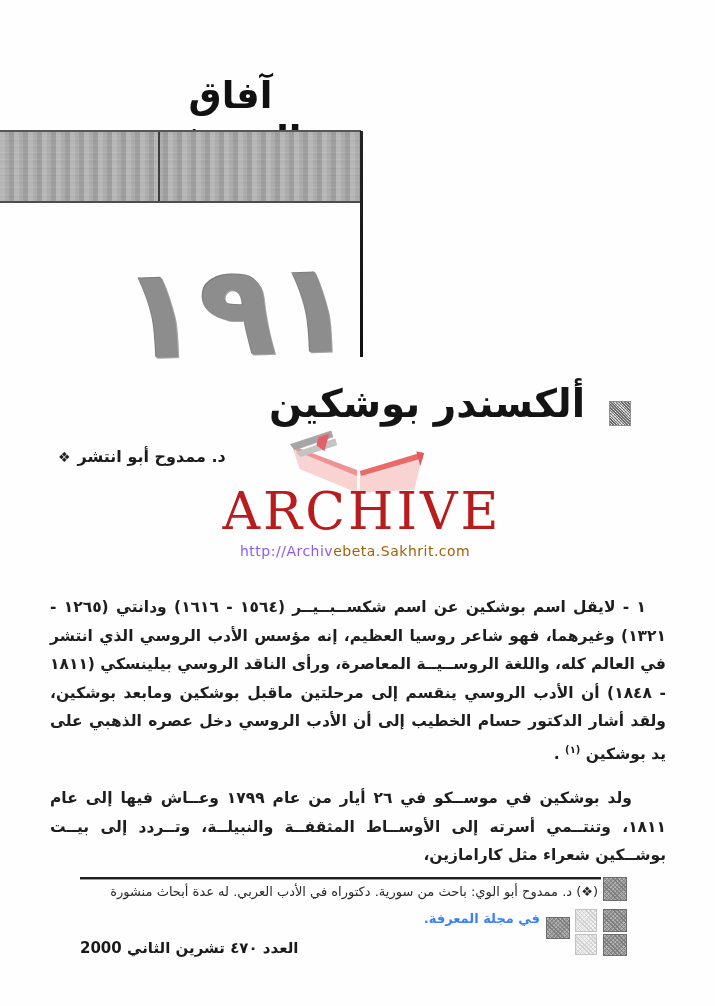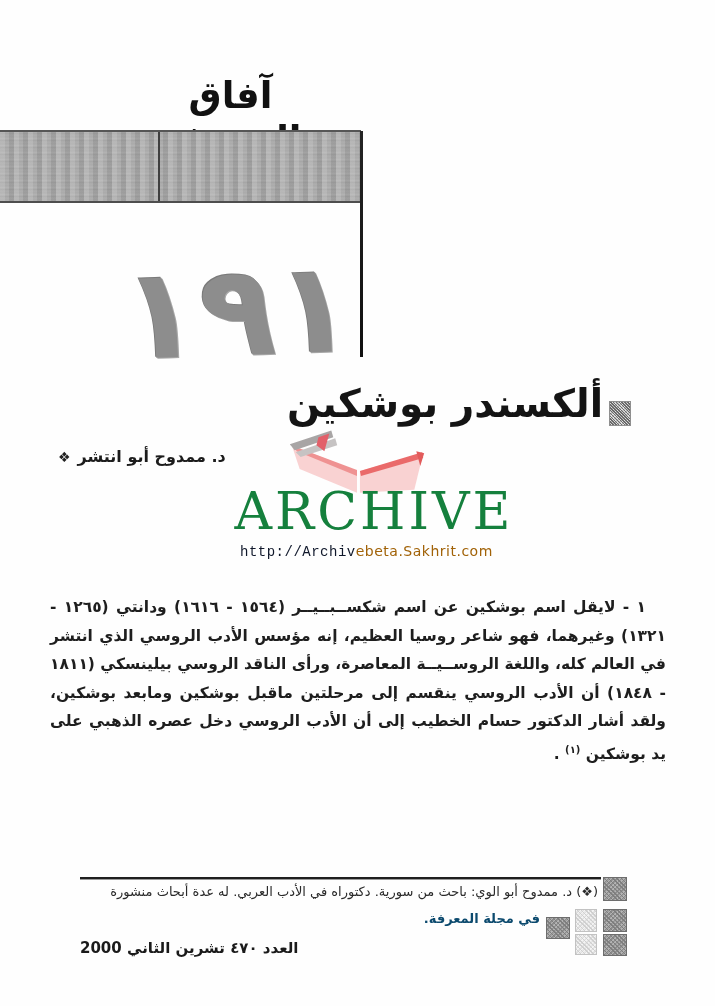--- a/index.html
+++ b/index.html
@@ -21,50 +21,50 @@
   }
   .banner-divider{position:absolute;left:158px;top:0;width:2px;height:100%;background:#3f3f3f;}
   .vline{position:absolute;left:360px;top:131px;width:3px;height:226px;background:linear-gradient(180deg,#242424,#101010);}
   .page-number{
     position:absolute;left:178px;top:248px;width:175px;text-align:center;
     font-size:126px;line-height:1;font-weight:bold;color:#8d8d8d;
     text-shadow:1px 1px 0 #a8a8a8,-1px -1px 0 #7a7a7a;
     transform:rotate(-2deg);direction:rtl;
   }
   
-  .title-row{position:absolute;right:84px;top:380px;direction:rtl;display:flex;align-items:flex-start;gap:6px;}
+  .title-row{position:absolute;right:84px;top:380px;direction:rtl;display:flex;align-items:flex-start;gap:24px;}
   .title-bullet{width:22px;height:25px;margin-top:21px;box-sizing:border-box;}
   .article-title{font-size:39px;font-weight:bold;color:#141414;line-height:1.25;white-space:nowrap;}
   .author{position:absolute;left:58px;top:447px;direction:rtl;font-size:16px;font-weight:bold;color:#1c1c1c;white-space:nowrap;}
   .author-marker{margin-right:7px;font-size:14px;color:#222;}
   
   .wm-book{position:absolute;left:272px;top:421px;width:168px;height:90px;}
   .wm-name{
-    position:absolute;left:234px;top:484px;width:280px;text-align:center;
-    font-family:"DejaVu Serif",serif;font-size:52px;color:#15803d;letter-spacing:3px;line-height:1.05;
+    position:absolute;left:222px;top:484px;width:280px;text-align:center;
+    font-family:"DejaVu Serif",serif;font-size:52px;color:#b91c1c;letter-spacing:3px;line-height:1.05;
   }
   .wm-url{position:absolute;left:240px;top:543px;font-size:14px;letter-spacing:0.5px;font-family:"DejaVu Sans",sans-serif;}
-  .wm-url-a{color:#0f172a;font-family:Liberation Mono, monospace;}
+  .wm-url-a{color:#8b5cf6;}
   .wm-url-b{color:#a16207;}
   
   .body-text{
     position:absolute;right:33px;left:34px;top:577px;direction:rtl;text-align:justify;
     font-size:15.5px;font-weight:bold;color:#1e1e1e;line-height:28.5px;
   }
   .body-text p{margin:16px;}
   .p1{text-indent:20px;}
   .p2{text-indent:34px;}
   .fn-ref{font-size:10px;vertical-align:6px;font-weight:bold;}
   
   .fn-rule{
     position:absolute;left:80px;top:877px;width:521px;height:3px;
     background:linear-gradient(180deg,#1f1f1f 0 1.5px,#ffffff 1.5px 2px,#9a9a9a 2px 3px);
   }
   .fn-line1{position:absolute;right:117px;top:884px;direction:rtl;font-size:13px;color:#2a2a2a;white-space:nowrap;text-align:right;}
-  .fn-line2{position:absolute;right:175px;top:911px;direction:rtl;font-size:13px;font-weight:bold;color:#0c4a6e;white-space:nowrap;}
+  .fn-line2{position:absolute;right:175px;top:911px;direction:rtl;font-size:13px;font-weight:bold;color:#3b82f6;white-space:nowrap;}
   
   .sq{position:absolute;box-sizing:border-box;}
   .speckle-dark{
     background-image:
       repeating-linear-gradient(45deg,#7e7e7e 0 1px,transparent 1px 3px),
       repeating-linear-gradient(-45deg,#8c8c8c 0 1px,#b4b4b4 1px 2px,#a0a0a0 2px 3px);
     border:1px solid #6d6d6d;
   }
   .speckle-light{
     background-image:
@@ -122,20 +122,21 @@
       <polygon points="47,16 58,12 53,30 45,24" fill="#e2606a"></polygon>
     </svg>
   </div>
   <div class="wm-name">ARCHIVE</div>
   <div class="wm-url">
     <span class="wm-url-a">http://Archiv</span><span class="wm-url-b">ebeta.Sakhrit.com</span>
   </div>
 
   <div class="body-text" dir="rtl">
     <p class="p1"><span>١ - لايقل اسم بوشكين عن اسم شكســبــيــر (١٥٦٤ - ١٦١٦) ودانتي (١٢٦٥ - ١٣٢١) وغيرهما، فهو شاعر روسيا العظيم، إنه مؤسس الأدب الروسي الذي انتشر في العالم كله، واللغة الروســيــة المعاصرة، ورأى الناقد الروسي بيلينسكي (١٨١١ - ١٨٤٨) أن الأدب الروسي ينقسم إلى مرحلتين ماقبل بوشكين ومابعد بوشكين، ولقد أشار الدكتور حسام الخطيب إلى أن الأدب الروسي دخل عصره الذهبي على يد بوشكين </span><sup class="fn-ref">(١)</sup><span> .</span></p>
+    <p class="p2">ولد بوشكين في موســكو في ٢٦ أيار من عام ١٧٩٩ وعــاش فيها إلى عام ١٨١١، وتنتــمي أسرته إلى الأوســاط المثقفــة والنبيلــة، وتــردد إلى بيــت بوشــكين شعراء مثل كارامازين،</p>
   </div>
 
   <div class="fn-rule"></div>
   <div class="fn-line1">(❖) د. ممدوح أبو الوي: باحث من سورية. دكتوراه في الأدب العربي. له عدة أبحاث منشورة</div>
   <div class="fn-line2">في مجلة المعرفة.</div>
 
   <div id="sq1" class="sq speckle-dark"></div>
   <div id="sq2" class="sq speckle-light"></div>
   <div id="sq3" class="sq speckle-dark"></div>
   <div id="sq4" class="sq speckle-dark"></div>

